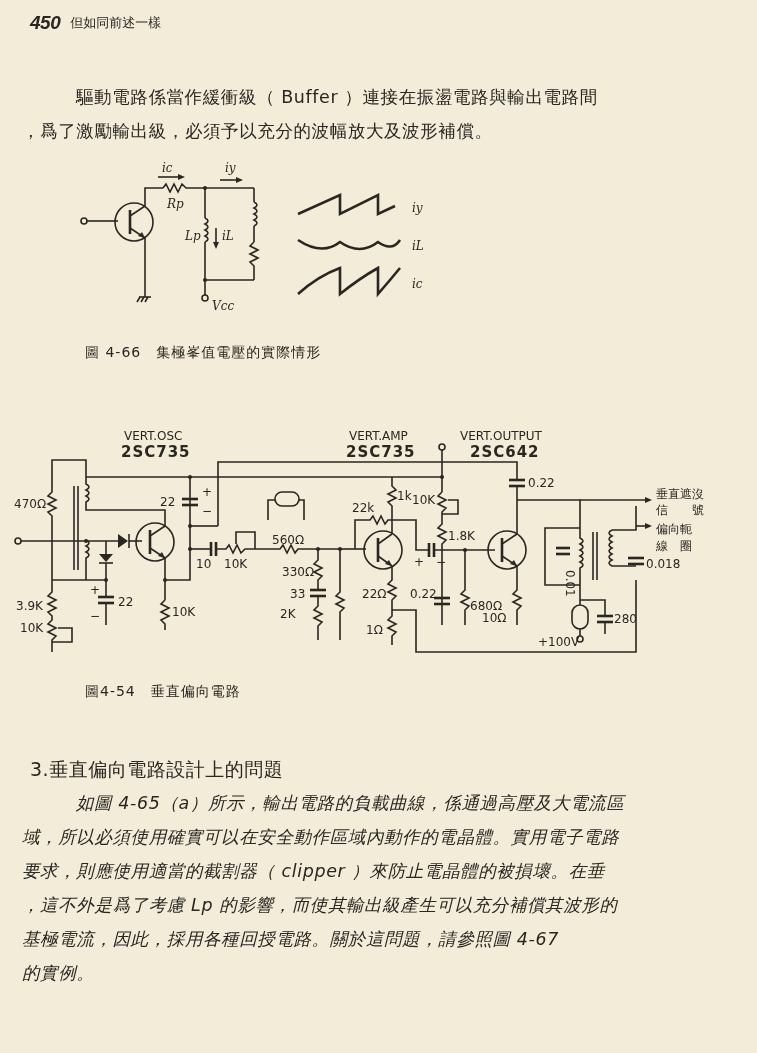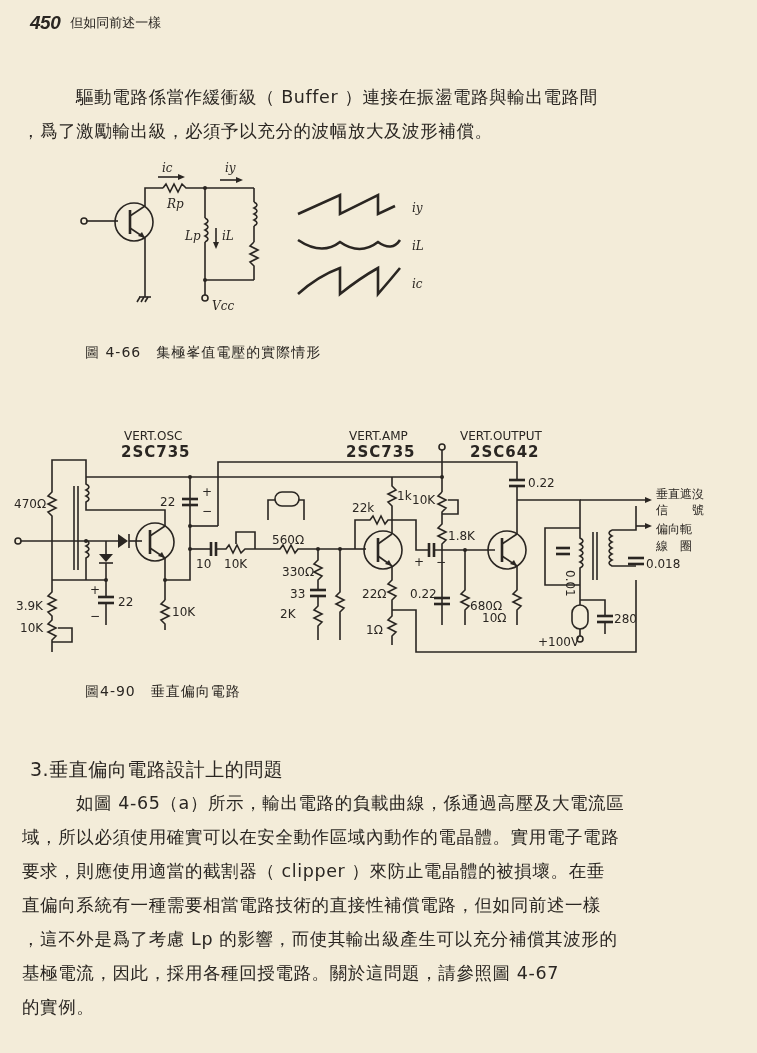--- a/index.html
+++ b/index.html
@@ -271,24 +271,23 @@
   <rect class="w" x="572" y="185" width="16" height="24" rx="8"></rect>
   <line class="w" x1="580" y1="209" x2="580" y2="216"></line>
   <circle class="w" cx="580" cy="219" r="3"></circle>
   <text class="lbl" x="538" y="226">+100V</text>
   <polyline class="w" points="580,180 605,180 605,196"></polyline>
   <line class="wt" x1="597" y1="196" x2="613" y2="196"></line>
   <line class="wt" x1="597" y1="202" x2="613" y2="202"></line>
   <line class="w" x1="605" y1="202" x2="605" y2="214"></line>
   <text class="lbl" x="614" y="203">280</text>
 </svg>
-<div class="caption" style="left:77px;top:683px;">圖4-90　垂直偏向電路</div>
+<div class="caption" style="left:77px;top:683px;">圖4-54　垂直偏向電路</div>
 
 <div class="section-title">3.垂直偏向電路設計上的問題</div>
-<div class="para" style="top:786px;">
+<div class="para" style="top:786px;font-style:italic;">
   <p class="indent">如圖 4-65（a）所示，輸出電路的負載曲線，係通過高壓及大電流區</p>
   <p>域，所以必須使用確實可以在安全動作區域內動作的電晶體。實用電子電路</p>
   <p>要求，則應使用適當的截割器（ clipper ）來防止電晶體的被損壞。在垂</p>
-  <p>直偏向系統有一種需要相當電路技術的直接性補償電路，但如同前述一樣</p>
   <p>，這不外是爲了考慮 Lp 的影響，而使其輸出級產生可以充分補償其波形的</p>
   <p>基極電流，因此，採用各種回授電路。關於這問題，請參照圖 4-67</p>
   <p>的實例。</p>
 </div>
 
 </body></html>

